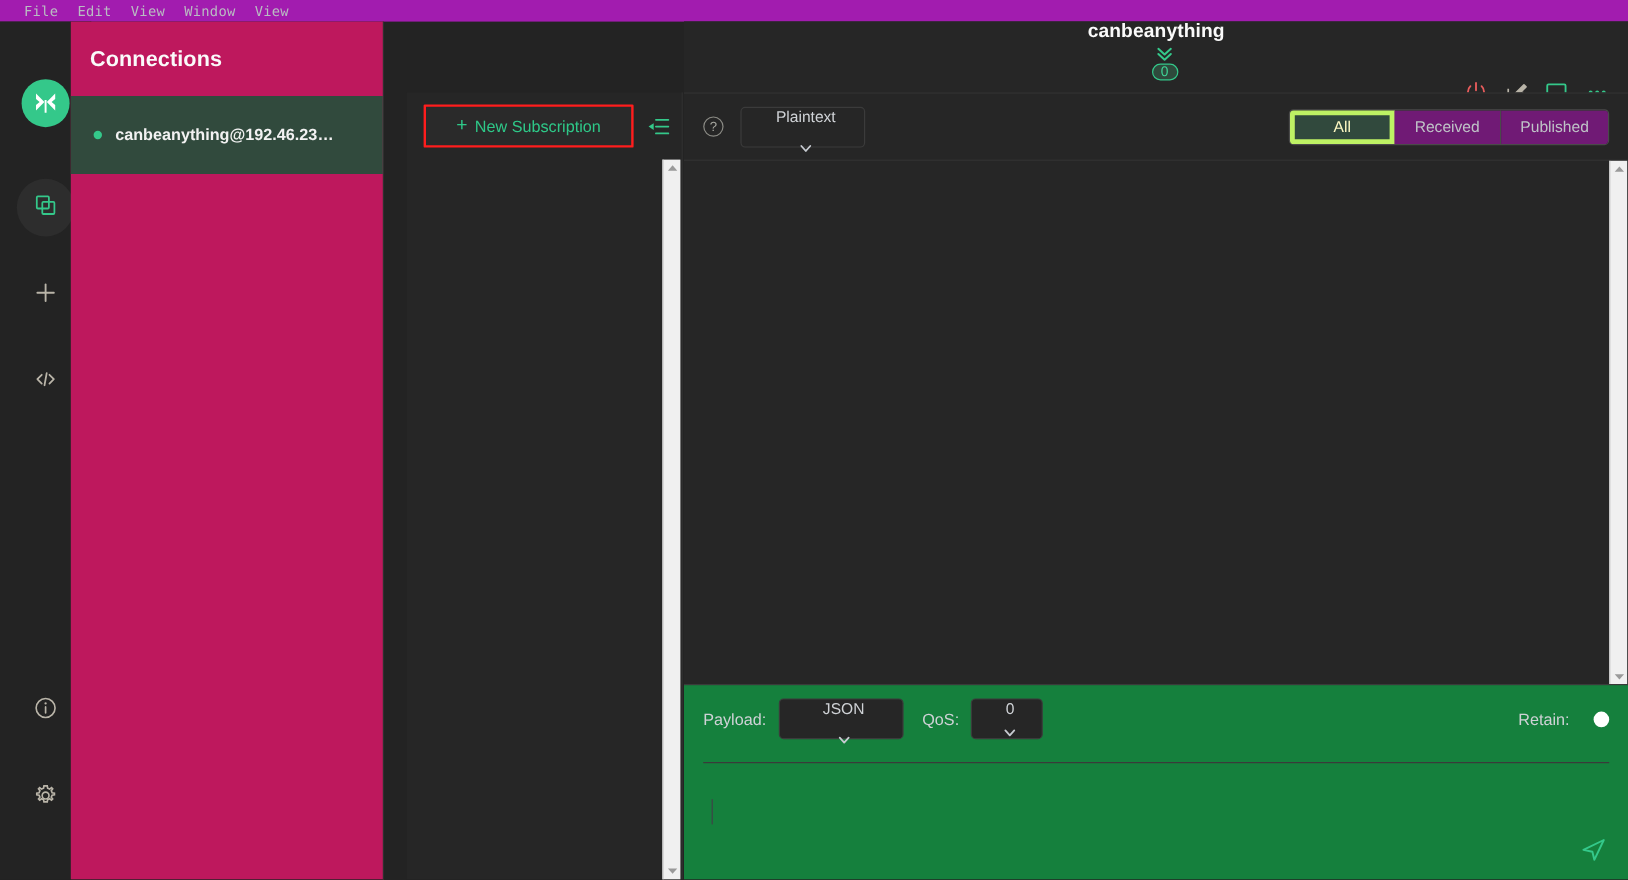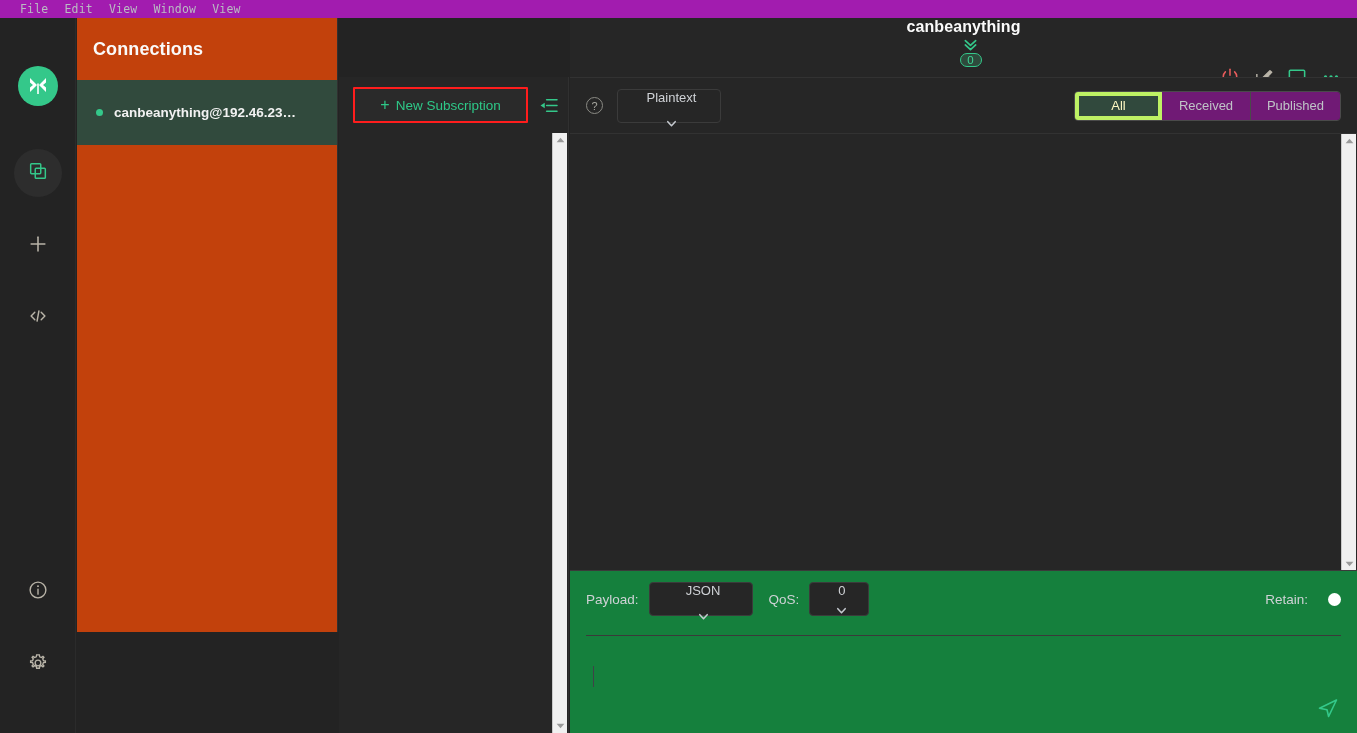--- a/index.html
+++ b/index.html
@@ -40,22 +40,22 @@
   .rail-btn {
     position: absolute; left: 14px; width: 48px; height: 48px;
     border-radius: 50%;
     display: flex; align-items: center; justify-content: center;
     cursor: pointer;
   }
   .rail-btn.active { background: #2d2d2d; }
 
   
   .conn-col {
-    position: absolute; left: 77px; top: 18px; width: 261px; height: 614px;
-    background: #c2410c;
+    position: absolute; left: 59px; top: 18px; width: 261px; height: 715px;
+    background: #be185d;
     border-right: 1px solid #303030;
   }
   .conn-head {
     height: 62px; display: flex; align-items: center;
     padding-left: 16px;
     font-size: 18px; font-weight: bold; color: #fafafa;
     letter-spacing: .1px;
   }
   .conn-item {
     height: 65px; display: flex; align-items: center;

